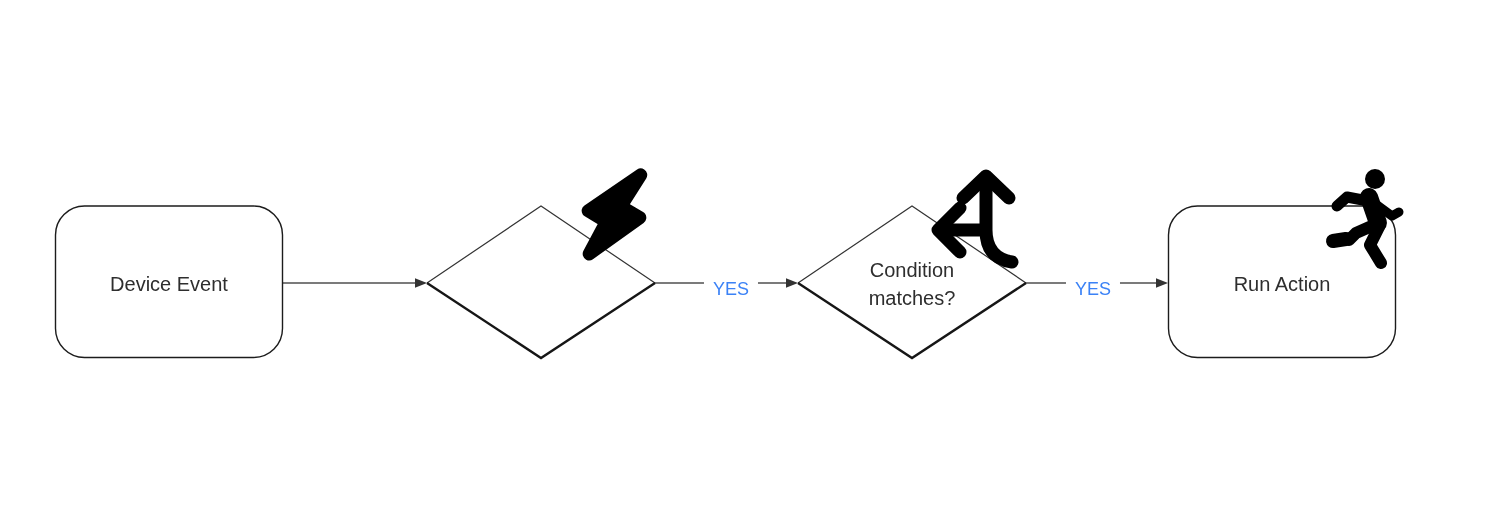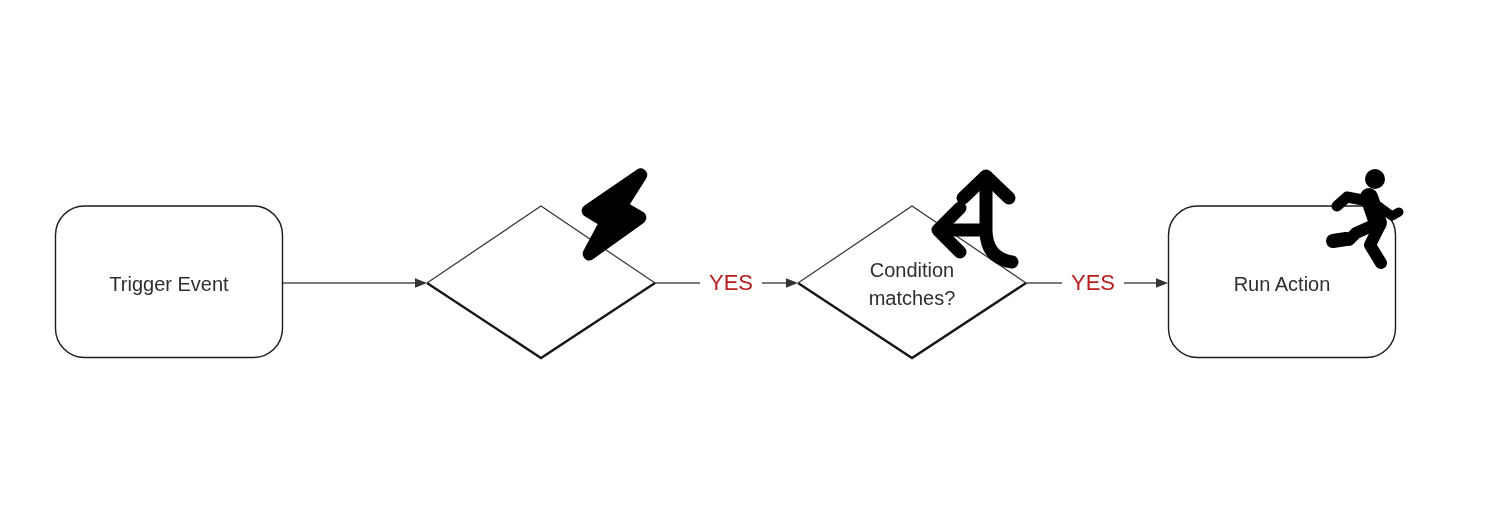--- a/index.html
+++ b/index.html
@@ -29,26 +29,27 @@
     text-align: center;
     white-space: nowrap;
     z-index: 2;
   }
   .node-label.wrap {
     white-space: normal;
   }
   .edge-label {
     position: absolute;
     transform: translate(-50%, -50%);
-    color: #b91c1c;
-    font-size: 22px;
+    color: #3b82f6;
+    font-size: 18px;
     line-height: 24px;
     background: #ffffff;
     padding: 0 9px;
     z-index: 2;
+    margin-top: 6px;
   }
 </style>
 </head>
 <body>
 
 <div class="canvas">
 
   <svg width="1485" height="523" viewBox="0 0 1485 523">
 
     <g>
@@ -95,21 +96,21 @@
       <circle cx="1375" cy="179" r="10" fill="#000000" stroke="none"></circle>
       <path d="M 1369 197 L 1378 223" stroke-width="18"></path>
       <path d="M 1368 201 L 1347 197 L 1337 206" stroke-width="11"></path>
       <path d="M 1377 205 L 1392 216 L 1399 212" stroke-width="9"></path>
       <path d="M 1374 225 L 1356 233 L 1349 240" stroke-width="12"></path>
       <path d="M 1333 241 L 1346 239" stroke-width="14"></path>
       <path d="M 1379 227 L 1370 245 L 1381 263" stroke-width="12"></path>
     </g>
   </svg>
 
-  <div class="node-label" style="left:169px; top:284px;">Trigger Event</div>
+  <div class="node-label" style="left:169px; top:284px;">Device Event</div>
 
 
   <div class="node-label wrap" style="left:912px; top:284px; width:112px;">Condition matches?</div>
 
   <div class="node-label" style="left:1282px; top:284px;">Run Action</div>
 
   <div class="edge-label" style="left:731px; top:283px;">YES</div>
 
   <div class="edge-label" style="left:1093px; top:283px;">YES</div>
 

